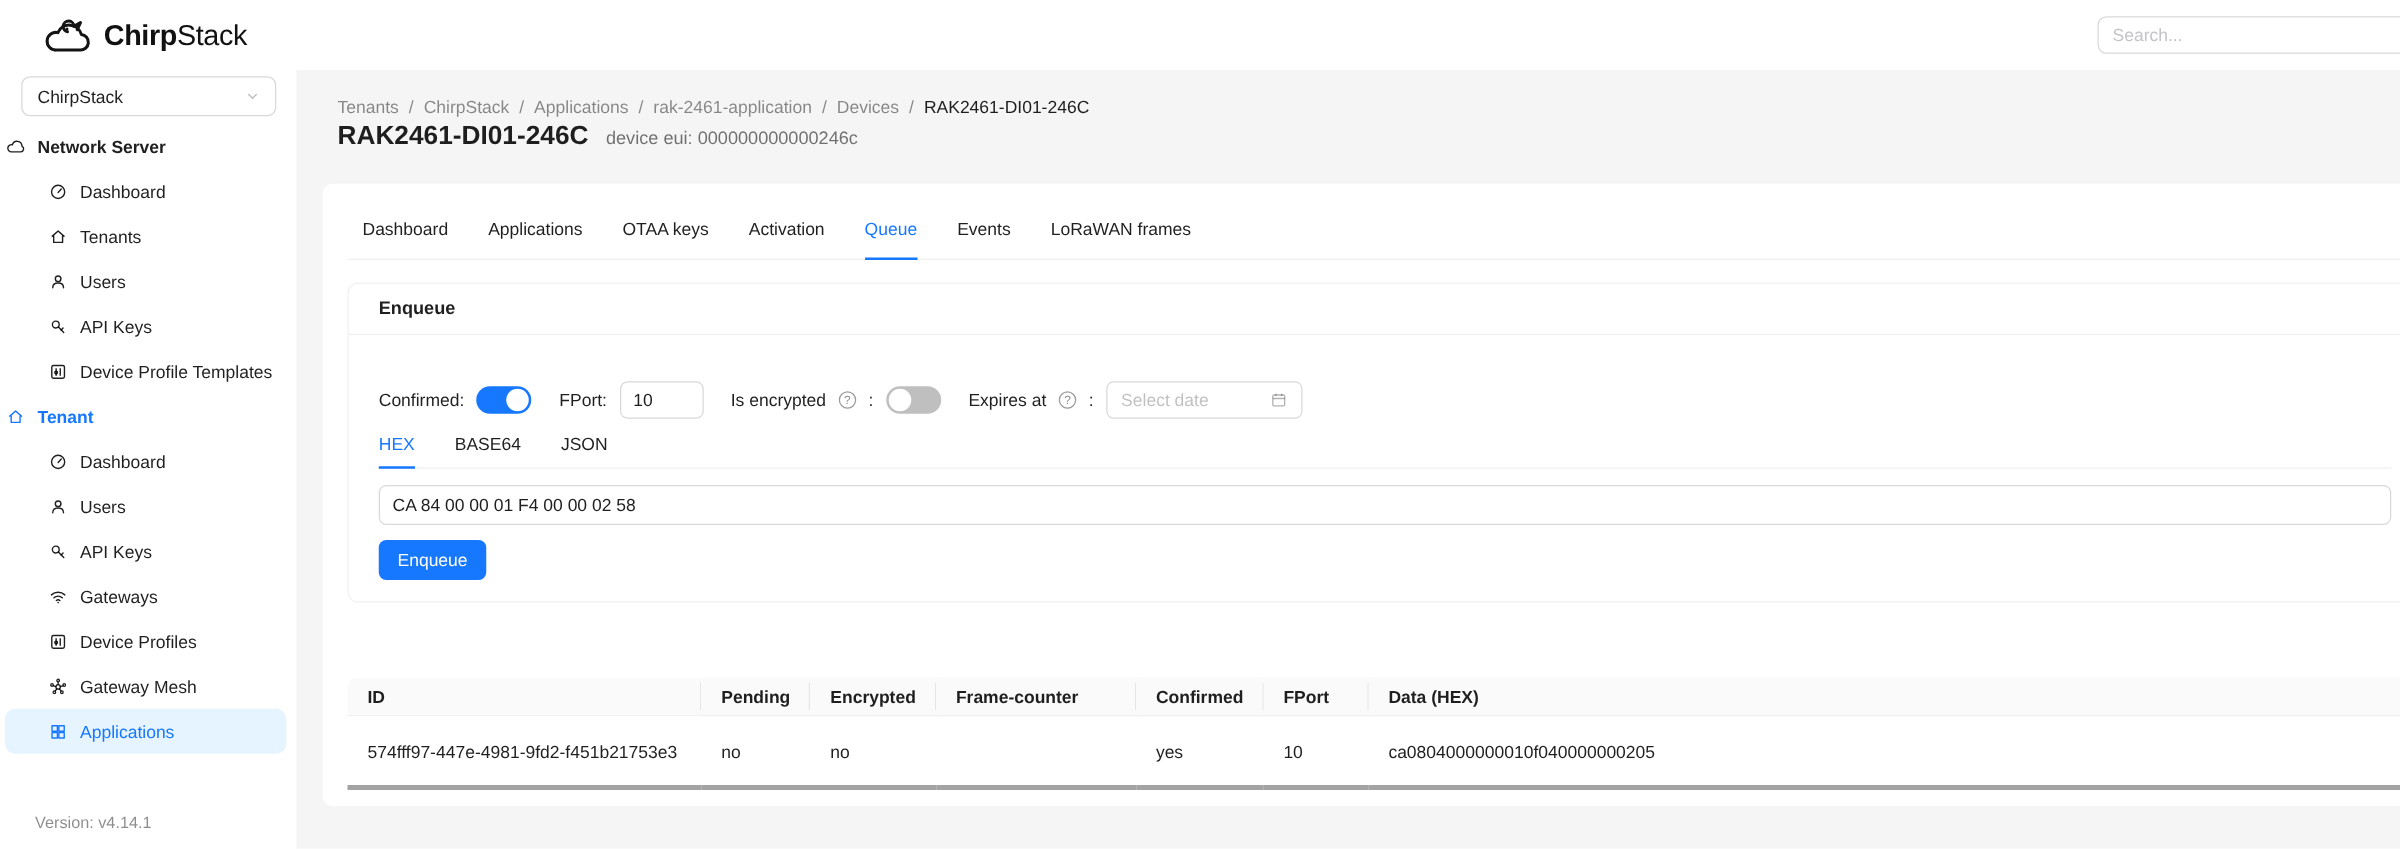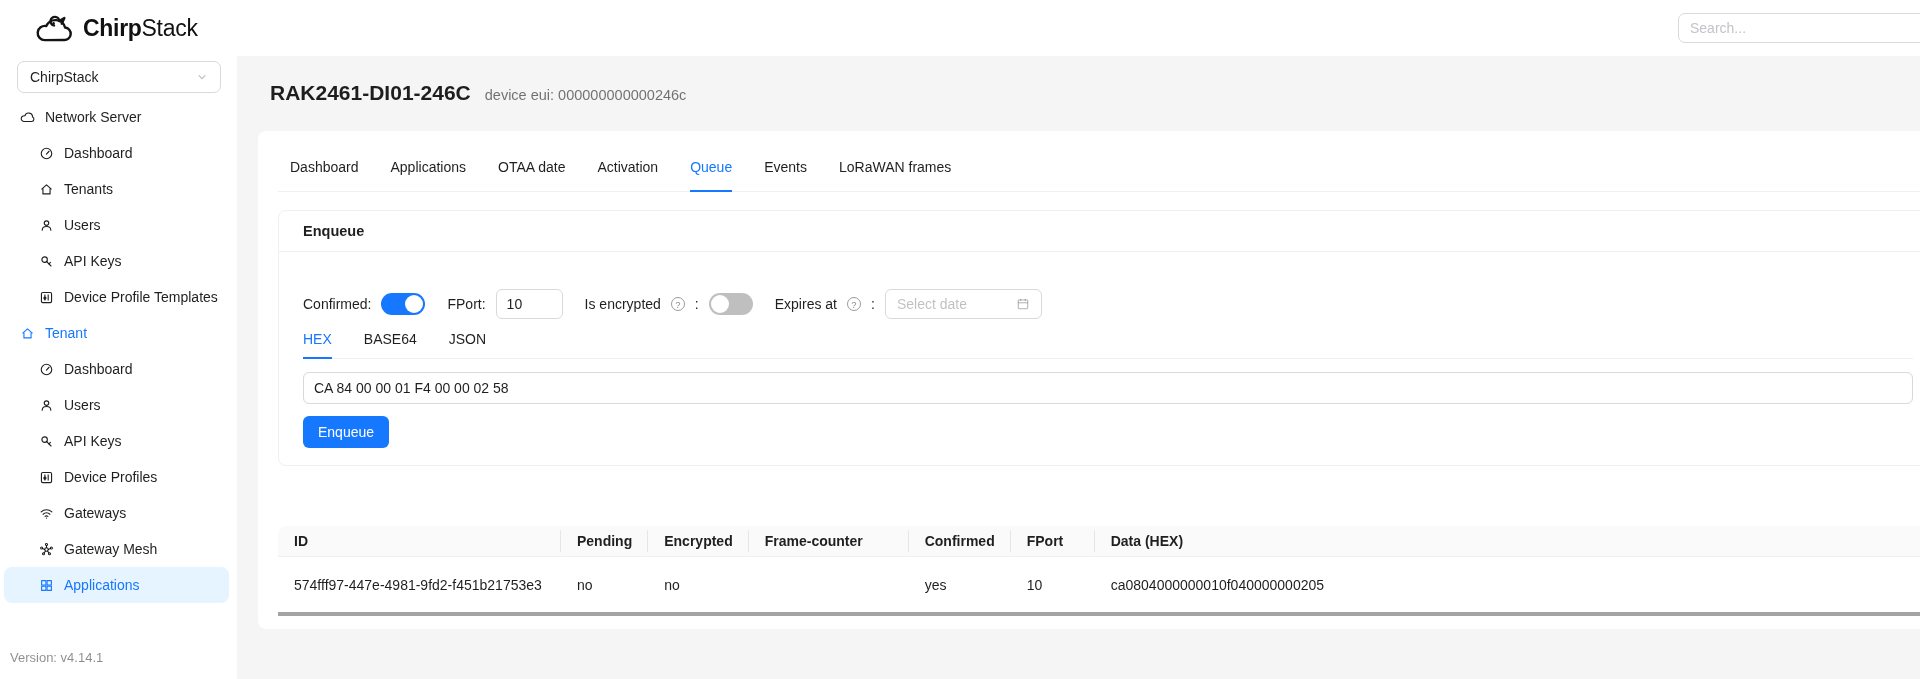--- a/index.html
+++ b/index.html
@@ -21,26 +21,26 @@
   
   .layout { display:flex; height:623px; }
   .sidebar { width:237px; background:#fff; flex-shrink:0; position:relative; }
   .org-select { margin:5px 16px 6px 17px; height:32px; border:1px solid #d9d9d9; border-radius:7px;
     display:flex; align-items:center; justify-content:space-between; padding:0 12px; cursor:pointer; }
   .org-select .chev { color:#bfbfbf; display:flex; }
   .menu { margin-top:6px; }
   .menu-item { height:36px; display:flex; align-items:center; gap:10px; cursor:pointer;
     color:rgba(0,0,0,0.88); font-size:14px; }
   .menu-item svg { width:15px; height:15px; flex-shrink:0; }
-  .menu-item.group { padding-left:20px; }
+  .menu-item.group { padding-left:5px;font-weight:bold; }
   .menu-item.child { padding-left:39px; }
   .menu-item.active-group { color:#1677ff; }
   .menu-item.selected { background:#e6f4ff; color:#1677ff; border-radius:8px;
     margin:0 8px 0 4px; padding-left:35px; }
-  .version { position:absolute; left:10px; bottom:14px; color:rgba(0,0,0,0.45); font-size:13px; }
+  .version { position:absolute; left:28px; bottom:14px; color:rgba(0,0,0,0.45); font-size:13px; }
 
   
   .content { flex:1; background:#f5f5f5; padding:21px 0 0 21px; overflow:hidden; }
   .breadcrumb { margin-left:12px; color:rgba(0,0,0,0.45); font-size:14px; }
   .breadcrumb .sep { margin:0 8px; }
   .breadcrumb .crumb { cursor:pointer; }
   .breadcrumb .crumb.last { color:rgba(0,0,0,0.88); cursor:default; }
   .title-row { margin:4px 0 0 12px; display:flex; align-items:baseline; gap:14px; }
   .page-title { font-size:21px; font-weight:700; }
   .device-eui { font-size:14.5px; color:rgba(0,0,0,0.55); }
@@ -190,36 +190,36 @@
       </div>
       <div class="menu-item child">
         <svg viewBox="0 0 16 16" fill="none" stroke="currentColor" stroke-width="1.2" stroke-linecap="round">
             <circle cx="6" cy="6" r="2.9"></circle>
             <path d="M8.2 8.2 L12.8 12.8"></path>
             <path d="M10.6 10.6 L12.2 9"></path>
           </svg>
         <span>API Keys</span>
       </div>
       <div class="menu-item child">
+        <svg viewBox="0 0 16 16" fill="none" stroke="currentColor" stroke-width="1.2" stroke-linecap="round">
+            <path d="M2.3 6.3 a8.3 8.3 0 0 1 11.4 0"></path>
+            <path d="M4.4 8.8 a5.2 5.2 0 0 1 7.2 0"></path>
+            <path d="M6.5 11.1 a2.3 2.3 0 0 1 3 0"></path>
+            <circle cx="8" cy="12.9" r="0.7" fill="currentColor" stroke="none"></circle>
+          </svg>
+        <span>Gateways</span>
+      </div>
+      <div class="menu-item child">
         <svg viewBox="0 0 16 16" fill="none" stroke="currentColor" stroke-width="1.2" stroke-linejoin="round">
             <rect x="2.6" y="2.6" width="10.8" height="10.8" rx="1.4"></rect>
             <path d="M6.3 4.8 V11.2"></path>
             <circle cx="6.3" cy="8.6" r="1.15"></circle>
             <path d="M9.8 4.8 V11.2"></path>
           </svg>
         <span>Device Profiles</span>
-      </div>
-      <div class="menu-item child">
-        <svg viewBox="0 0 16 16" fill="none" stroke="currentColor" stroke-width="1.2" stroke-linecap="round">
-            <path d="M2.3 6.3 a8.3 8.3 0 0 1 11.4 0"></path>
-            <path d="M4.4 8.8 a5.2 5.2 0 0 1 7.2 0"></path>
-            <path d="M6.5 11.1 a2.3 2.3 0 0 1 3 0"></path>
-            <circle cx="8" cy="12.9" r="0.7" fill="currentColor" stroke="none"></circle>
-          </svg>
-        <span>Gateways</span>
       </div>
       <div class="menu-item child">
         <svg viewBox="0 0 16 16" fill="none" stroke="currentColor" stroke-width="1.1" stroke-linecap="round">
             <circle cx="8" cy="8" r="1.9"></circle>
             <circle cx="8" cy="2.6" r="1.1"></circle>
             <circle cx="13.2" cy="6.4" r="1.1"></circle>
             <circle cx="11.2" cy="12.6" r="1.1"></circle>
             <circle cx="4.8" cy="12.6" r="1.1"></circle>
             <circle cx="2.8" cy="6.4" r="1.1"></circle>
             <path d="M8 4 V6 M12.2 7 L9.8 7.9 M10.6 11.6 L9 9.6 M5.4 11.6 L7 9.6 M3.8 7 L6.2 7.9"></path>
@@ -235,32 +235,35 @@
           </svg>
         <span>Applications</span>
       </div>
     </div>
 
     <div class="version">Version: v4.14.1</div>
   </div>
 
   <div class="content">
 
+    <div class="breadcrumb">
+      <span class="crumb">Tenants</span><span class="sep">/</span><span class="crumb">ChirpStack</span><span class="sep">/</span><span class="crumb">Applications</span><span class="sep">/</span><span class="crumb">rak-2461-application</span><span class="sep">/</span><span class="crumb">Devices</span><span class="sep">/</span><span class="crumb last">RAK2461-DI01-246C</span>
+    </div>
 
     <div class="title-row">
       <div class="page-title">RAK2461-DI01-246C</div>
       <div class="device-eui">device eui: 000000000000246c</div>
     </div>
 
     <div class="card">
 
       <div class="tabs">
         <div class="tab">Dashboard</div>
         <div class="tab">Applications</div>
-        <div class="tab">OTAA date</div>
+        <div class="tab">OTAA keys</div>
         <div class="tab">Activation</div>
         <div class="tab active">Queue</div>
         <div class="tab">Events</div>
         <div class="tab">LoRaWAN frames</div>
       </div>
 
       <div class="inner-card">
         <div class="inner-card-header">Enqueue</div>
         <div class="inner-card-body">
 

